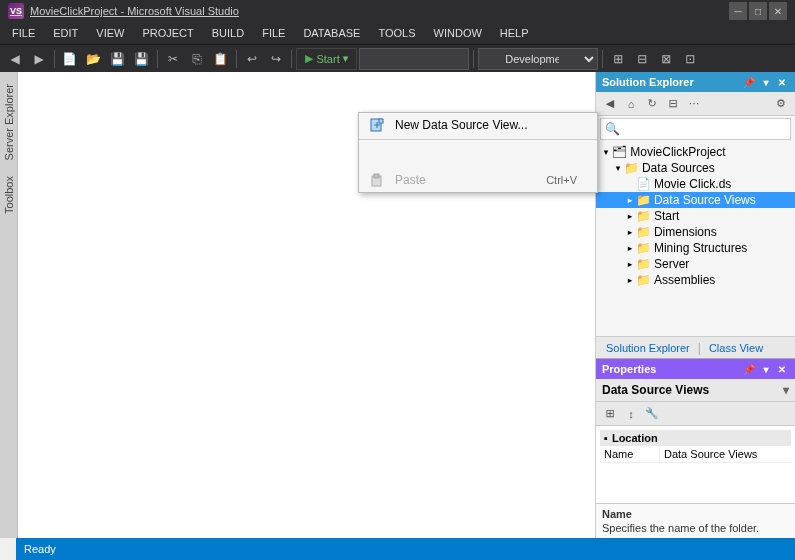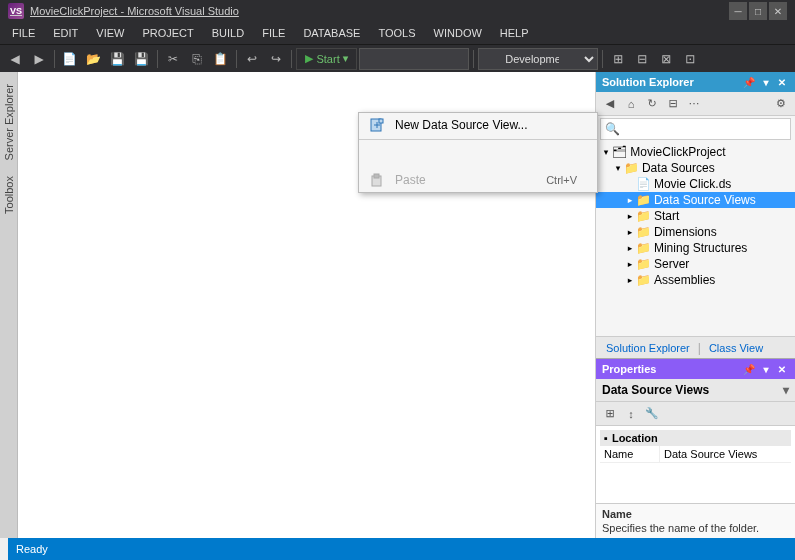--- a/index.html
+++ b/index.html
@@ -357,21 +357,21 @@
     #status-bar {
       background: #007acc;
       color: #fff;
       height: 22px;
       display: flex;
       align-items: center;
       padding: 0 8px;
       font-size: 11px;
       position: absolute;
       bottom: 0;
-      left: 8px;
+      left: 16px;
       right: 0;
     }
 
     
     .panel-controls {
       display: flex;
       align-items: center;
       gap: 2px;
     }
     .panel-ctrl-btn {

